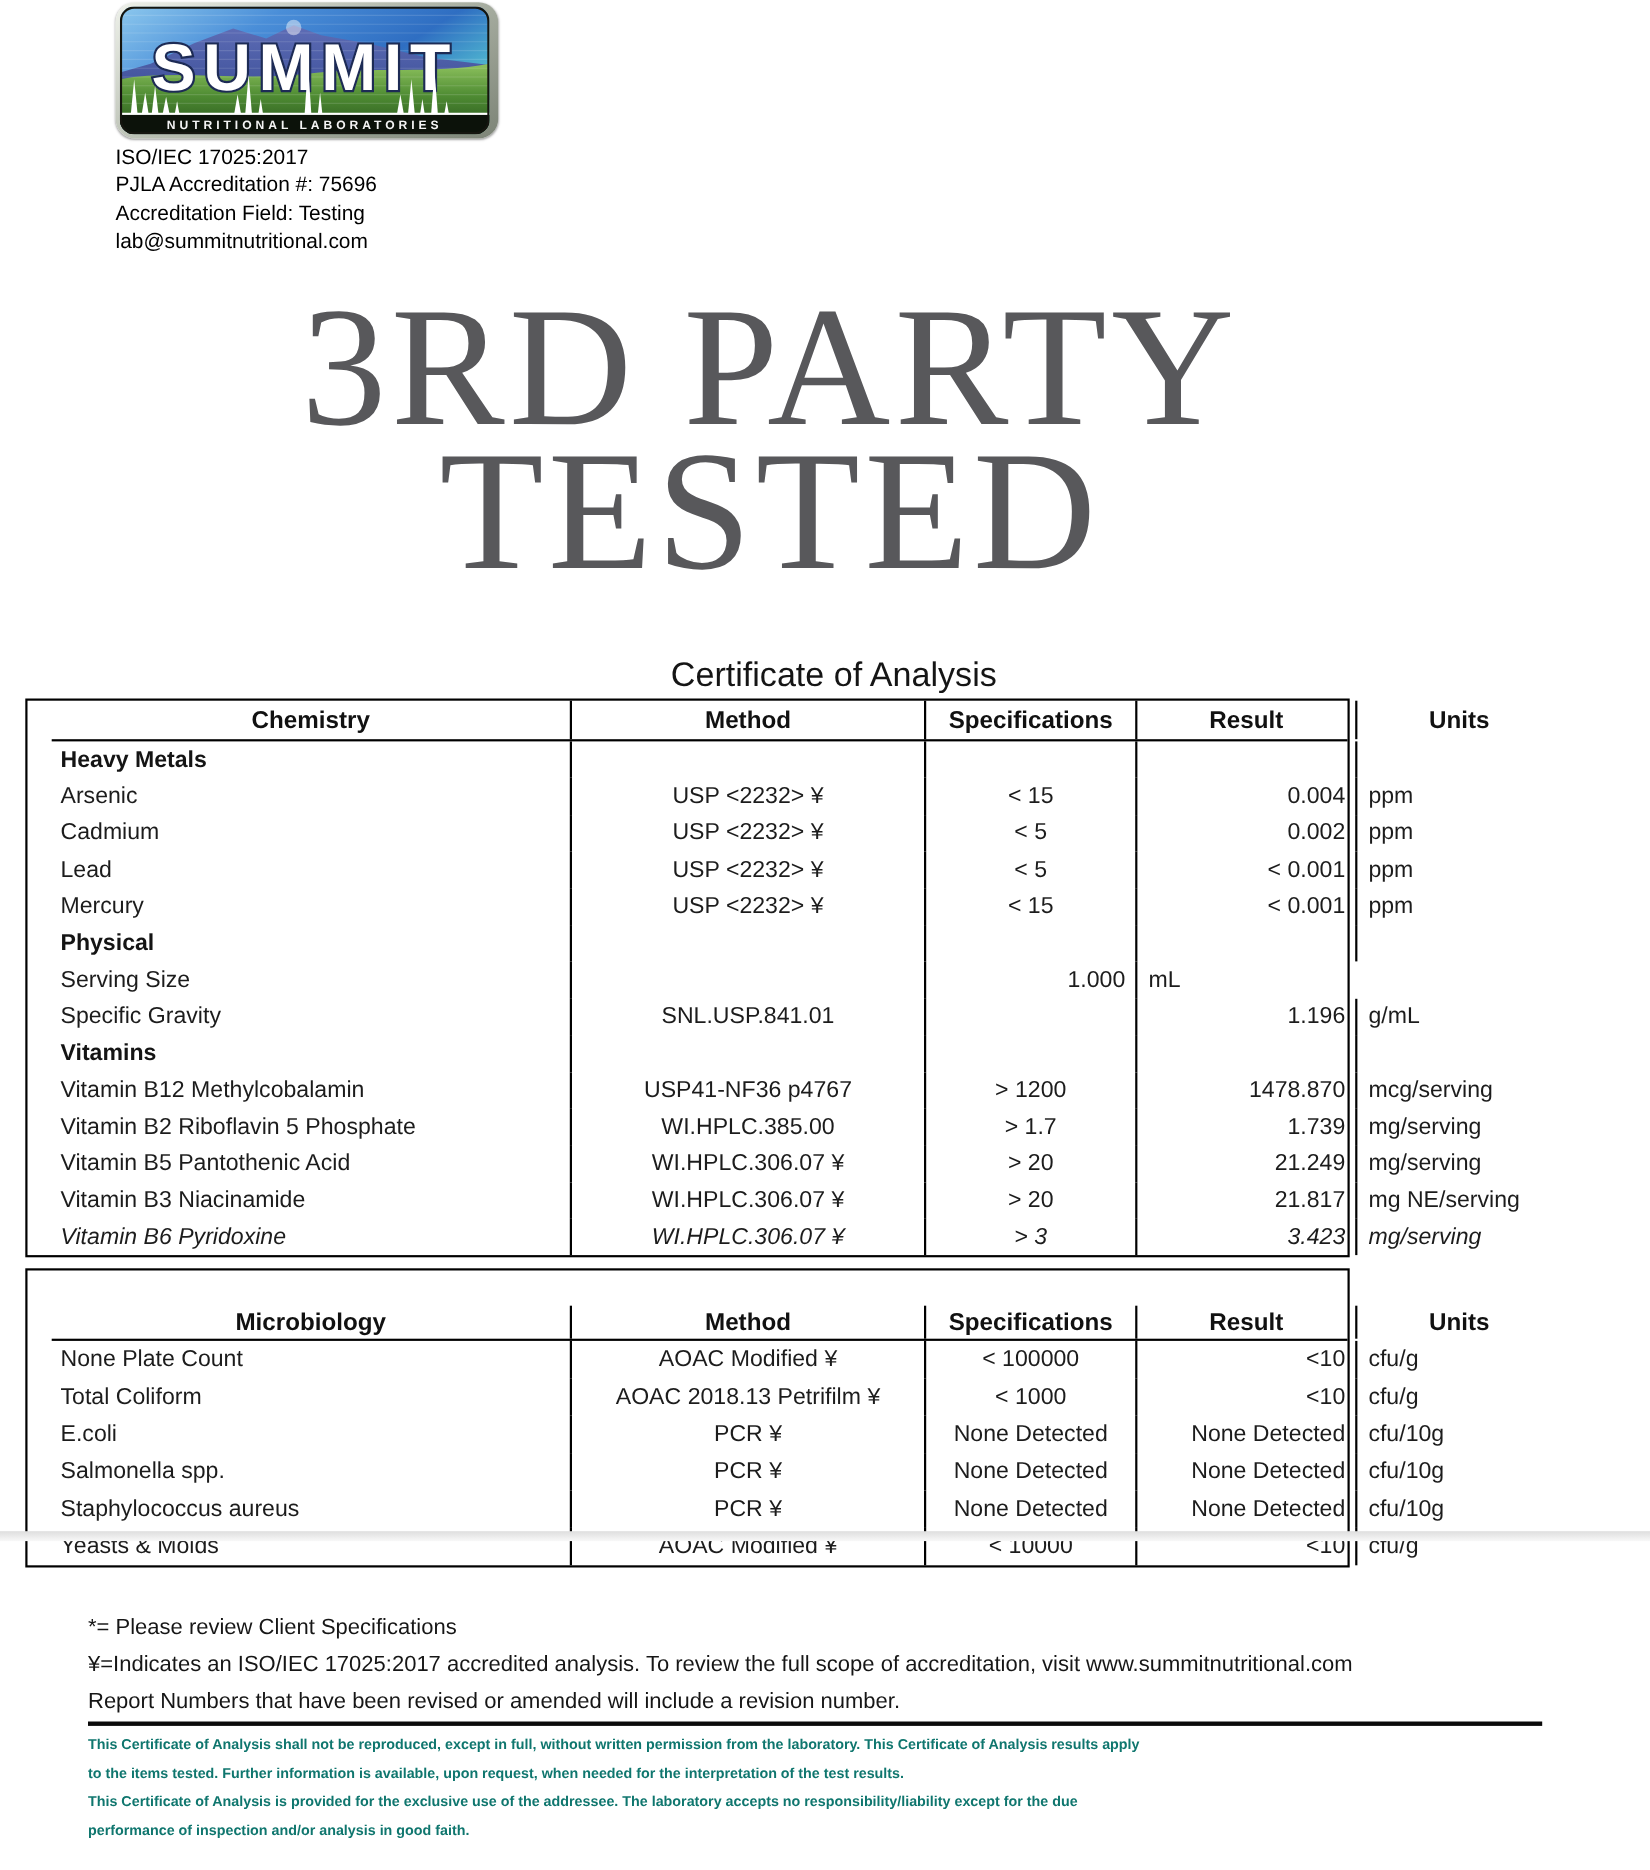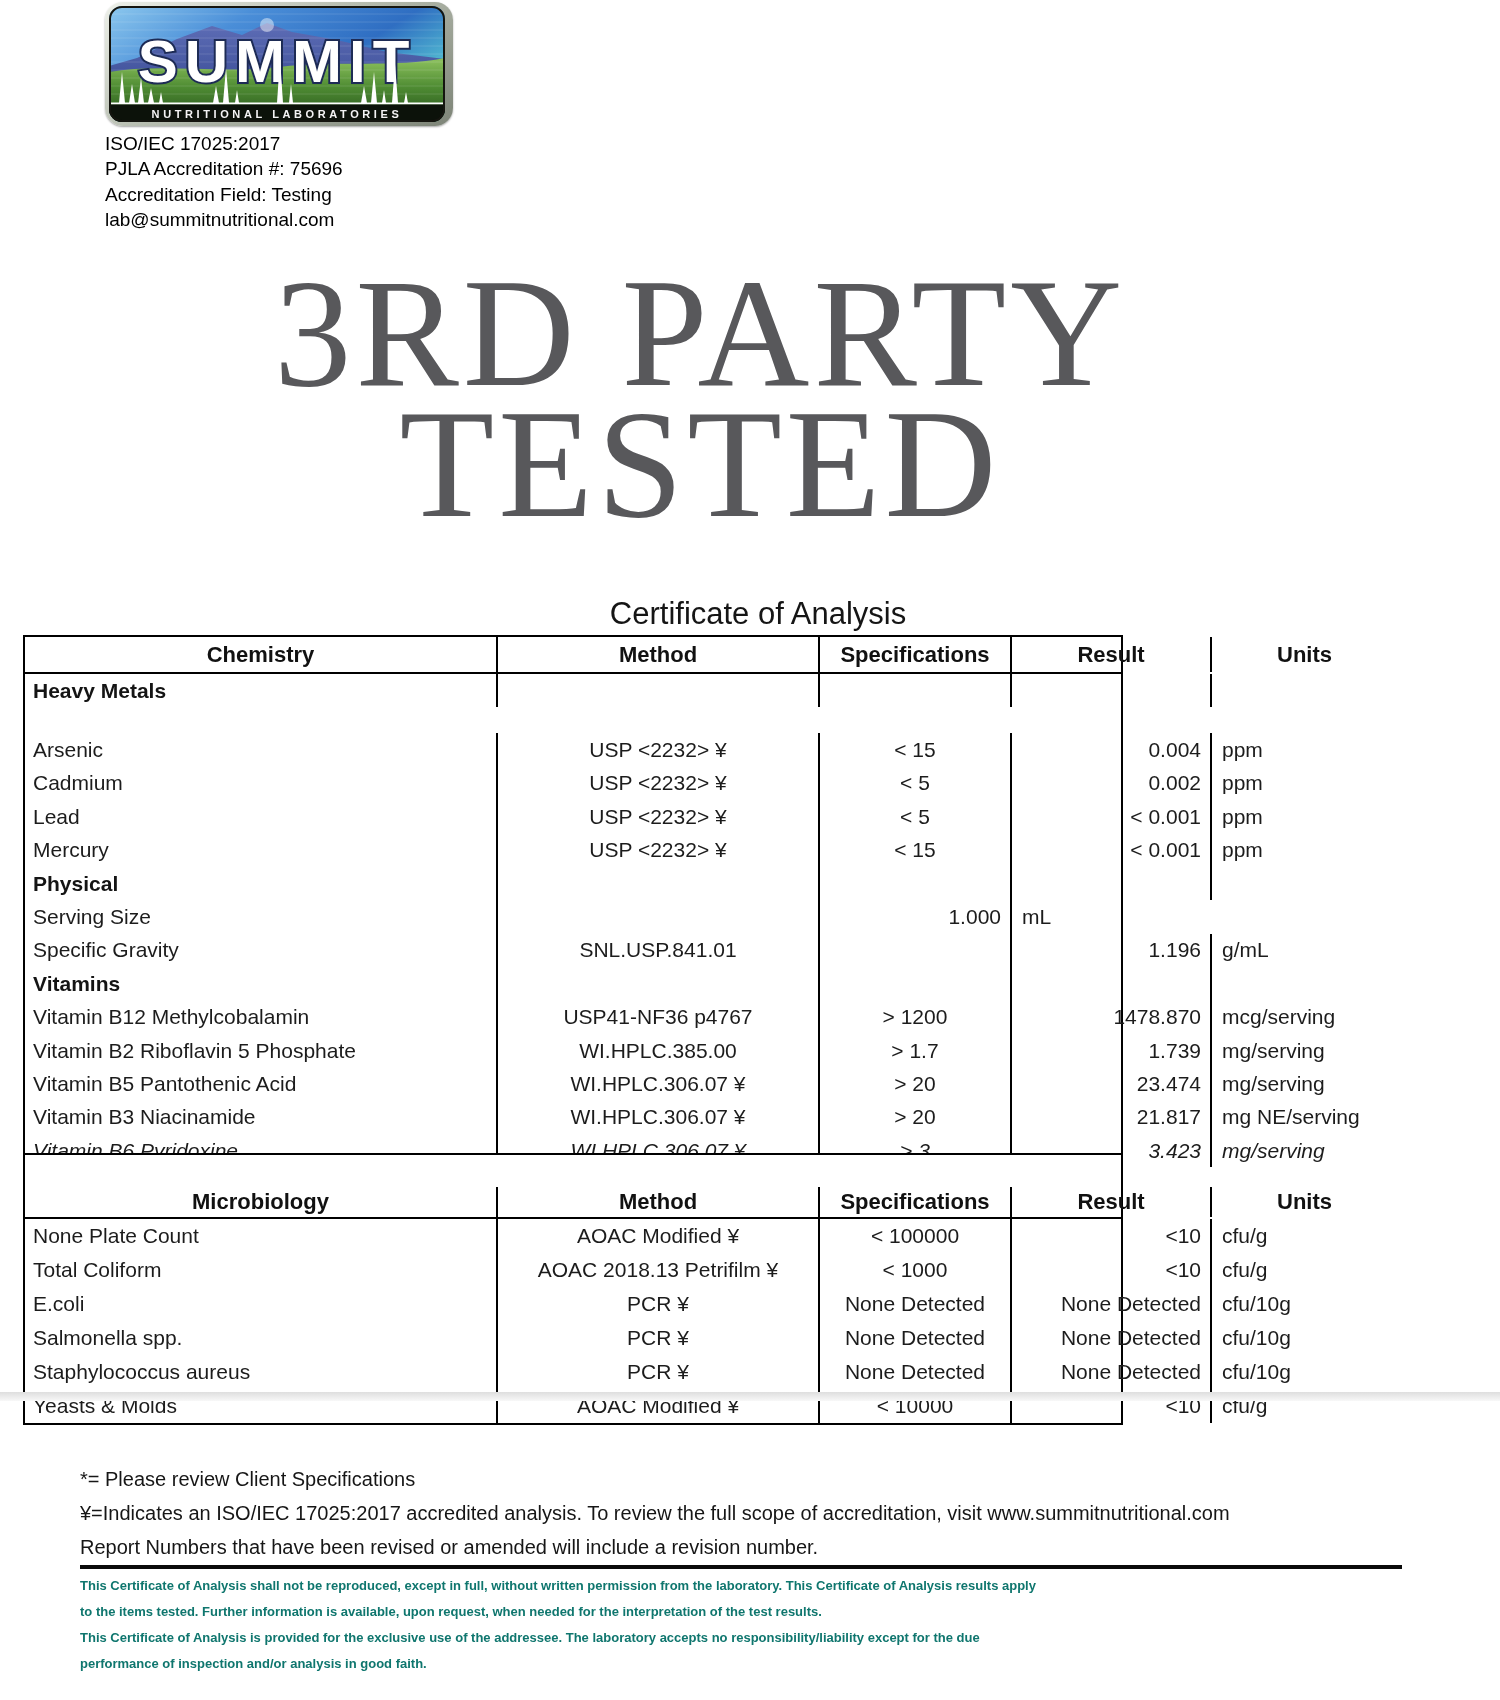--- a/index.html
+++ b/index.html
@@ -18,21 +18,21 @@
   
   .hero{position:absolute;left:0;top:268px;width:1400px;text-align:center;
     font-family:"Liberation Serif","DejaVu Serif",serif;color:#58585b;
     font-size:155px;line-height:131px;letter-spacing:4px;font-weight:400;}
 
   
   .cert-title{position:absolute;left:0;top:596px;width:1516px;text-align:center;
     font-size:31px;color:#151515;}
 
   
-  .coa-table{position:absolute;left:23px;width:1100px;border:2px solid #000;background:#fff;box-sizing:border-box;}
+  .coa-table{position:absolute;left:23px;width:1204px;border:2px solid #000;background:#fff;box-sizing:border-box;padding-left:22px;}
   .t-row{display:grid;grid-template-columns:473px 322px 192px 200px 185px;}
   .t-cell{border-right:2px solid #000;display:flex;align-items:center;overflow:hidden;
     font-size:21px;color:#1c1c1c;white-space:nowrap;}
   .t-cell:last-child{border-right:none;}
   .t-head .t-cell{font-weight:bold;font-size:22px;justify-content:center;color:#111;}
   .t-head{border-bottom:2px solid #000;}
   .c-name{justify-content:flex-start;padding-left:8px;}
   .c-method,.c-spec{justify-content:center;}
   .c-result{justify-content:flex-end;padding-right:9px;}
   .c-units{justify-content:flex-start;padding-left:10px;}
@@ -140,21 +140,21 @@
         <div class="t-cell">Result</div>
         <div class="t-cell">Units</div>
       </div>
       <div class="t-row section" style="height: 33.4px;">
         <div class="t-cell c-name">Heavy Metals</div>
         <div class="t-cell c-method"></div>
         <div class="t-cell c-spec"></div>
         <div class="t-cell c-result"></div>
         <div class="t-cell c-units"></div>
       </div>
-      <div class="t-row" style="height: 33.4px; margin-top: 26px;">
+      <div class="t-row" style="height: 33.4px;">
         <div class="t-cell c-name">Arsenic</div>
         <div class="t-cell c-method">USP &lt;2232&gt;  ¥</div>
         <div class="t-cell c-spec">&lt; 15</div>
         <div class="t-cell c-result">0.004</div>
         <div class="t-cell c-units">ppm</div>
       </div>
       <div class="t-row" style="height: 33.4px;">
         <div class="t-cell c-name">Cadmium</div>
         <div class="t-cell c-method">USP &lt;2232&gt;  ¥</div>
         <div class="t-cell c-spec">&lt; 5</div>
@@ -213,21 +213,21 @@
         <div class="t-cell c-name">Vitamin B2 Riboflavin 5 Phosphate</div>
         <div class="t-cell c-method">WI.HPLC.385.00</div>
         <div class="t-cell c-spec">&gt; 1.7</div>
         <div class="t-cell c-result">1.739</div>
         <div class="t-cell c-units">mg/serving</div>
       </div>
       <div class="t-row" style="height: 33.4px;">
         <div class="t-cell c-name">Vitamin B5 Pantothenic Acid</div>
         <div class="t-cell c-method">WI.HPLC.306.07  ¥</div>
         <div class="t-cell c-spec">&gt; 20</div>
-        <div class="t-cell c-result">23.474</div>
+        <div class="t-cell c-result">21.249</div>
         <div class="t-cell c-units">mg/serving</div>
       </div>
       <div class="t-row" style="height: 33.4px;">
         <div class="t-cell c-name">Vitamin B3 Niacinamide</div>
         <div class="t-cell c-method">WI.HPLC.306.07  ¥</div>
         <div class="t-cell c-spec">&gt; 20</div>
         <div class="t-cell c-result">21.817</div>
         <div class="t-cell c-units">mg NE/serving</div>
       </div>
       <div class="t-row" style="height: 33.4px; font-style: italic;">

